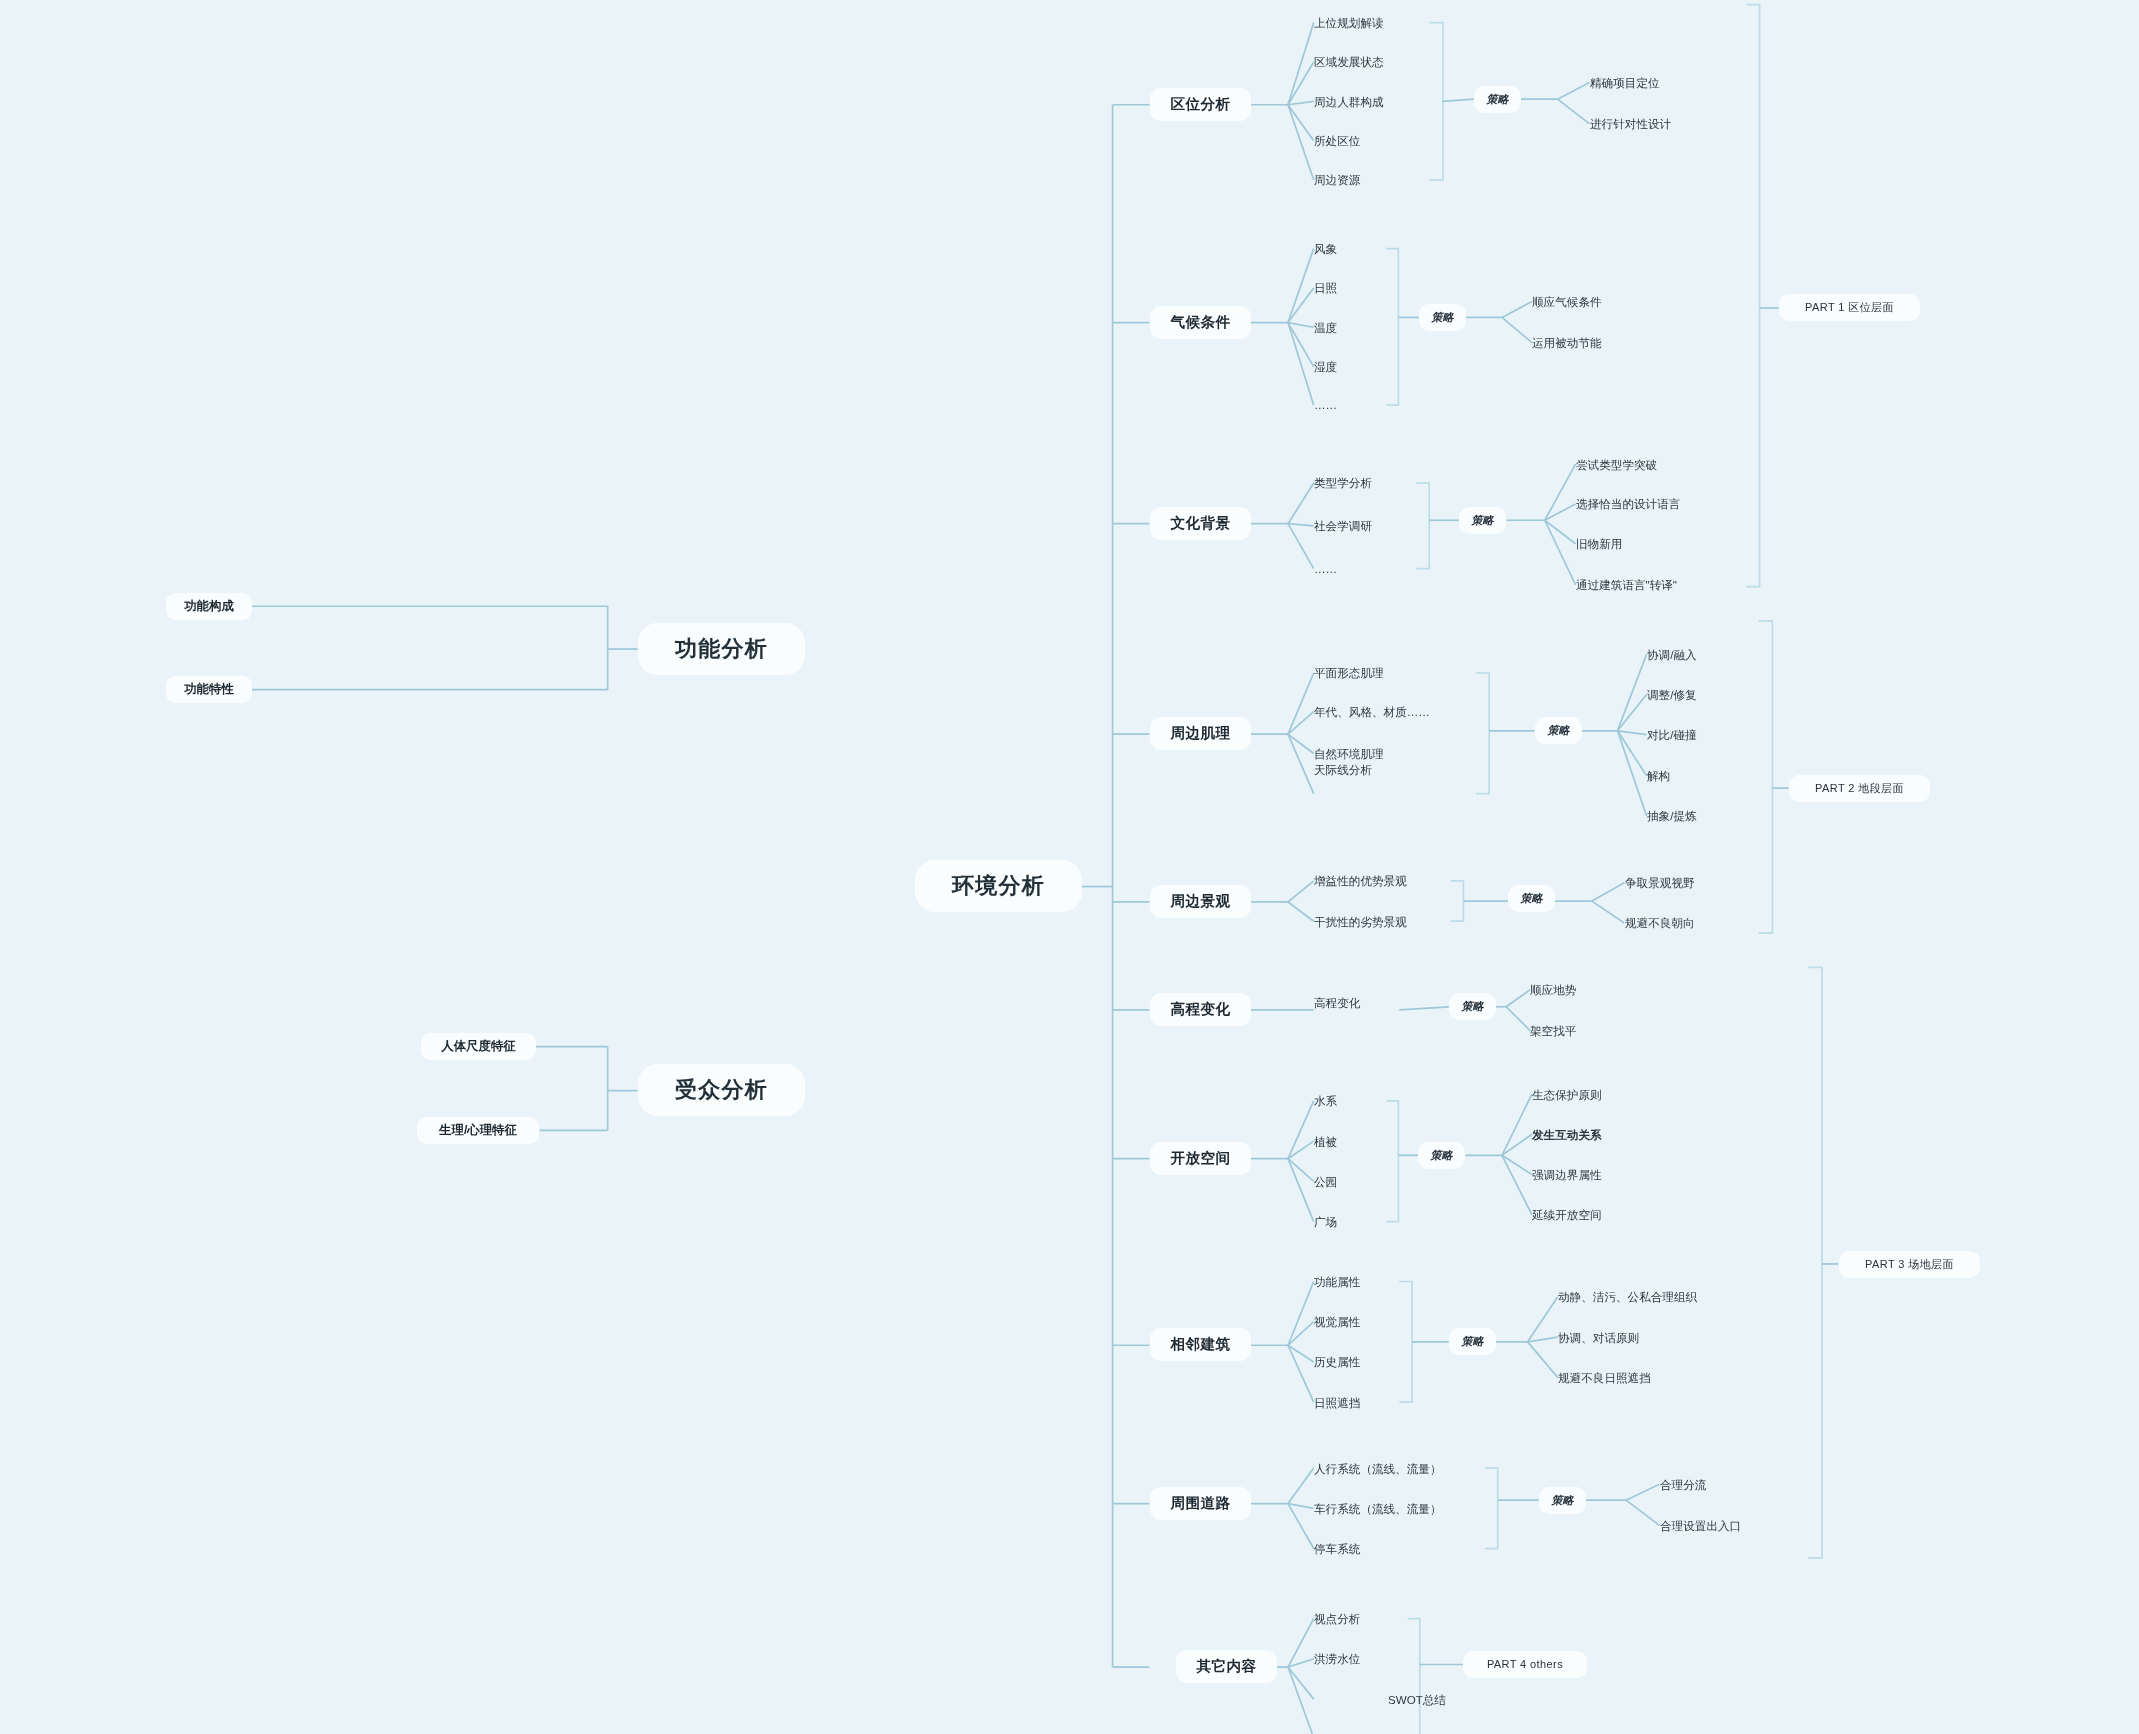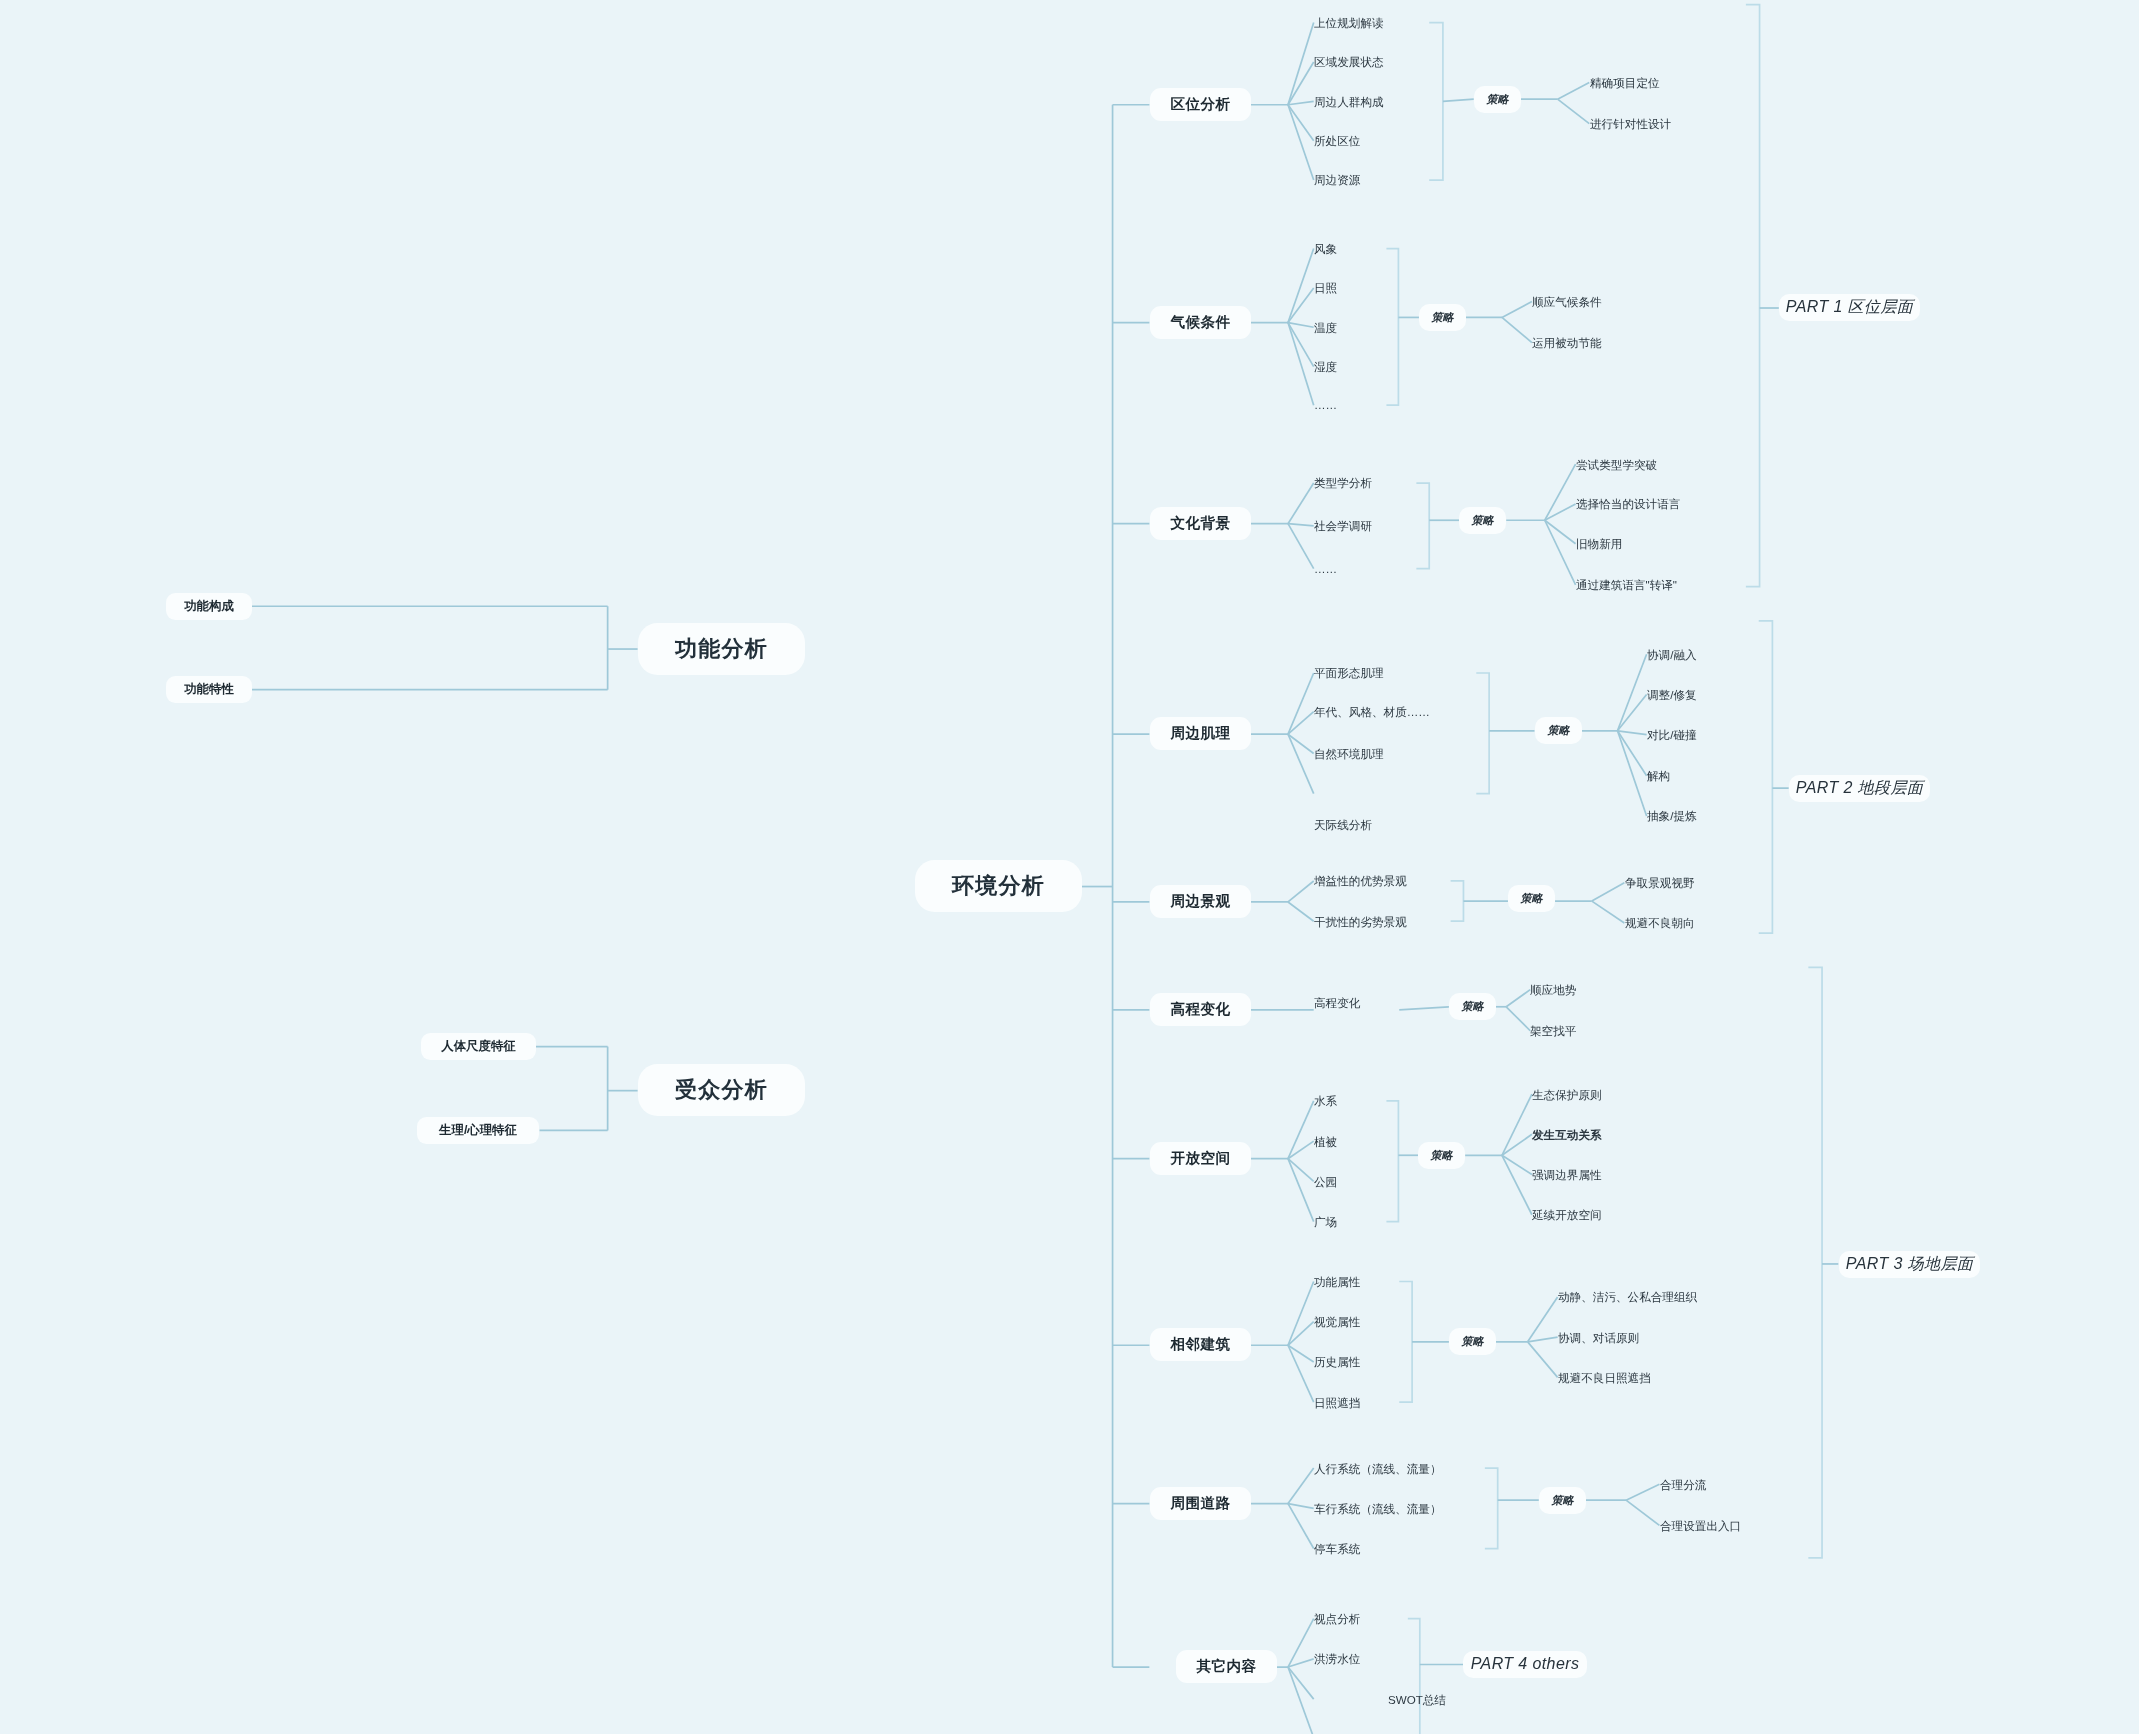--- a/index.html
+++ b/index.html
@@ -44,22 +44,21 @@
   
   .n-strategy{
     font-size:11px;
     font-style:italic;
     font-weight:600;
     border-radius:10.3px;
     color:#26323b;
   }
   
   .n-part{
-    font-size:16px;
-    font-style:italic;
+    font-size:11px;
     border-radius:10.3px;
     color:#26323b;
     letter-spacing:0.4px;
   }
   
   .n-leaf{
     font-size:11.6px;
     background:transparent;
     border-radius:0;
     color:#2b3740;
@@ -260,21 +259,21 @@
       <div class="node n-leaf" style="left: 1314px; top: 516px; width: 98px; height: 19px; line-height: 19px;">社会学调研</div>
       <div class="node n-leaf" style="left: 1314px; top: 559px; width: 98px; height: 19px; line-height: 19px;">……</div>
       <div class="node n-strategy" style="left: 1459px; top: 507px; width: 47px; height: 26.5px; line-height: 26.5px;">策略</div>
       <div class="node n-leaf" style="left: 1576px; top: 455px; width: 128px; height: 19px; line-height: 19px;">尝试类型学突破</div>
       <div class="node n-leaf" style="left: 1576px; top: 494px; width: 154px; height: 19px; line-height: 19px;">选择恰当的设计语言</div>
       <div class="node n-leaf" style="left: 1576px; top: 534px; width: 128px; height: 19px; line-height: 19px;">旧物新用</div>
       <div class="node n-leaf" style="left: 1576px; top: 575px; width: 158px; height: 19px; line-height: 19px;">通过建筑语言"转译"</div>
       <div class="node n-leaf" style="left: 1314px; top: 663px; width: 163px; height: 19px; line-height: 19px;">平面形态肌理</div>
       <div class="node n-leaf" style="left: 1314px; top: 702px; width: 163px; height: 19px; line-height: 19px;">年代、风格、材质……</div>
       <div class="node n-leaf" style="left: 1314px; top: 744px; width: 163px; height: 19px; line-height: 19px;">自然环境肌理</div>
-      <div class="node n-leaf" style="left: 1314px; top: 816px; width: 163px; height: 19px; line-height: 19px; font-family: Liberation Serif, serif;">天际线分析</div>
+      <div class="node n-leaf" style="left: 1314px; top: 760px; width: 163px; height: 19px; line-height: 19px;">天际线分析</div>
       <div class="node n-strategy" style="left: 1535px; top: 717px; width: 47px; height: 26.5px; line-height: 26.5px;">策略</div>
       <div class="node n-leaf" style="left: 1647px; top: 645px; width: 111px; height: 19px; line-height: 19px;">协调/融入</div>
       <div class="node n-leaf" style="left: 1647px; top: 685px; width: 111px; height: 19px; line-height: 19px;">调整/修复</div>
       <div class="node n-leaf" style="left: 1647px; top: 725px; width: 111px; height: 19px; line-height: 19px;">对比/碰撞</div>
       <div class="node n-leaf" style="left: 1647px; top: 766px; width: 111px; height: 19px; line-height: 19px;">解构</div>
       <div class="node n-leaf" style="left: 1647px; top: 806px; width: 111px; height: 19px; line-height: 19px;">抽象/提炼</div>
       <div class="node n-leaf" style="left: 1314px; top: 871px; width: 137px; height: 19px; line-height: 19px;">增益性的优势景观</div>
       <div class="node n-leaf" style="left: 1314px; top: 912px; width: 137px; height: 19px; line-height: 19px;">干扰性的劣势景观</div>
       <div class="node n-strategy" style="left: 1508px; top: 885px; width: 47px; height: 26.5px; line-height: 26.5px;">策略</div>
       <div class="node n-leaf" style="left: 1625px; top: 873px; width: 120px; height: 19px; line-height: 19px;">争取景观视野</div>

